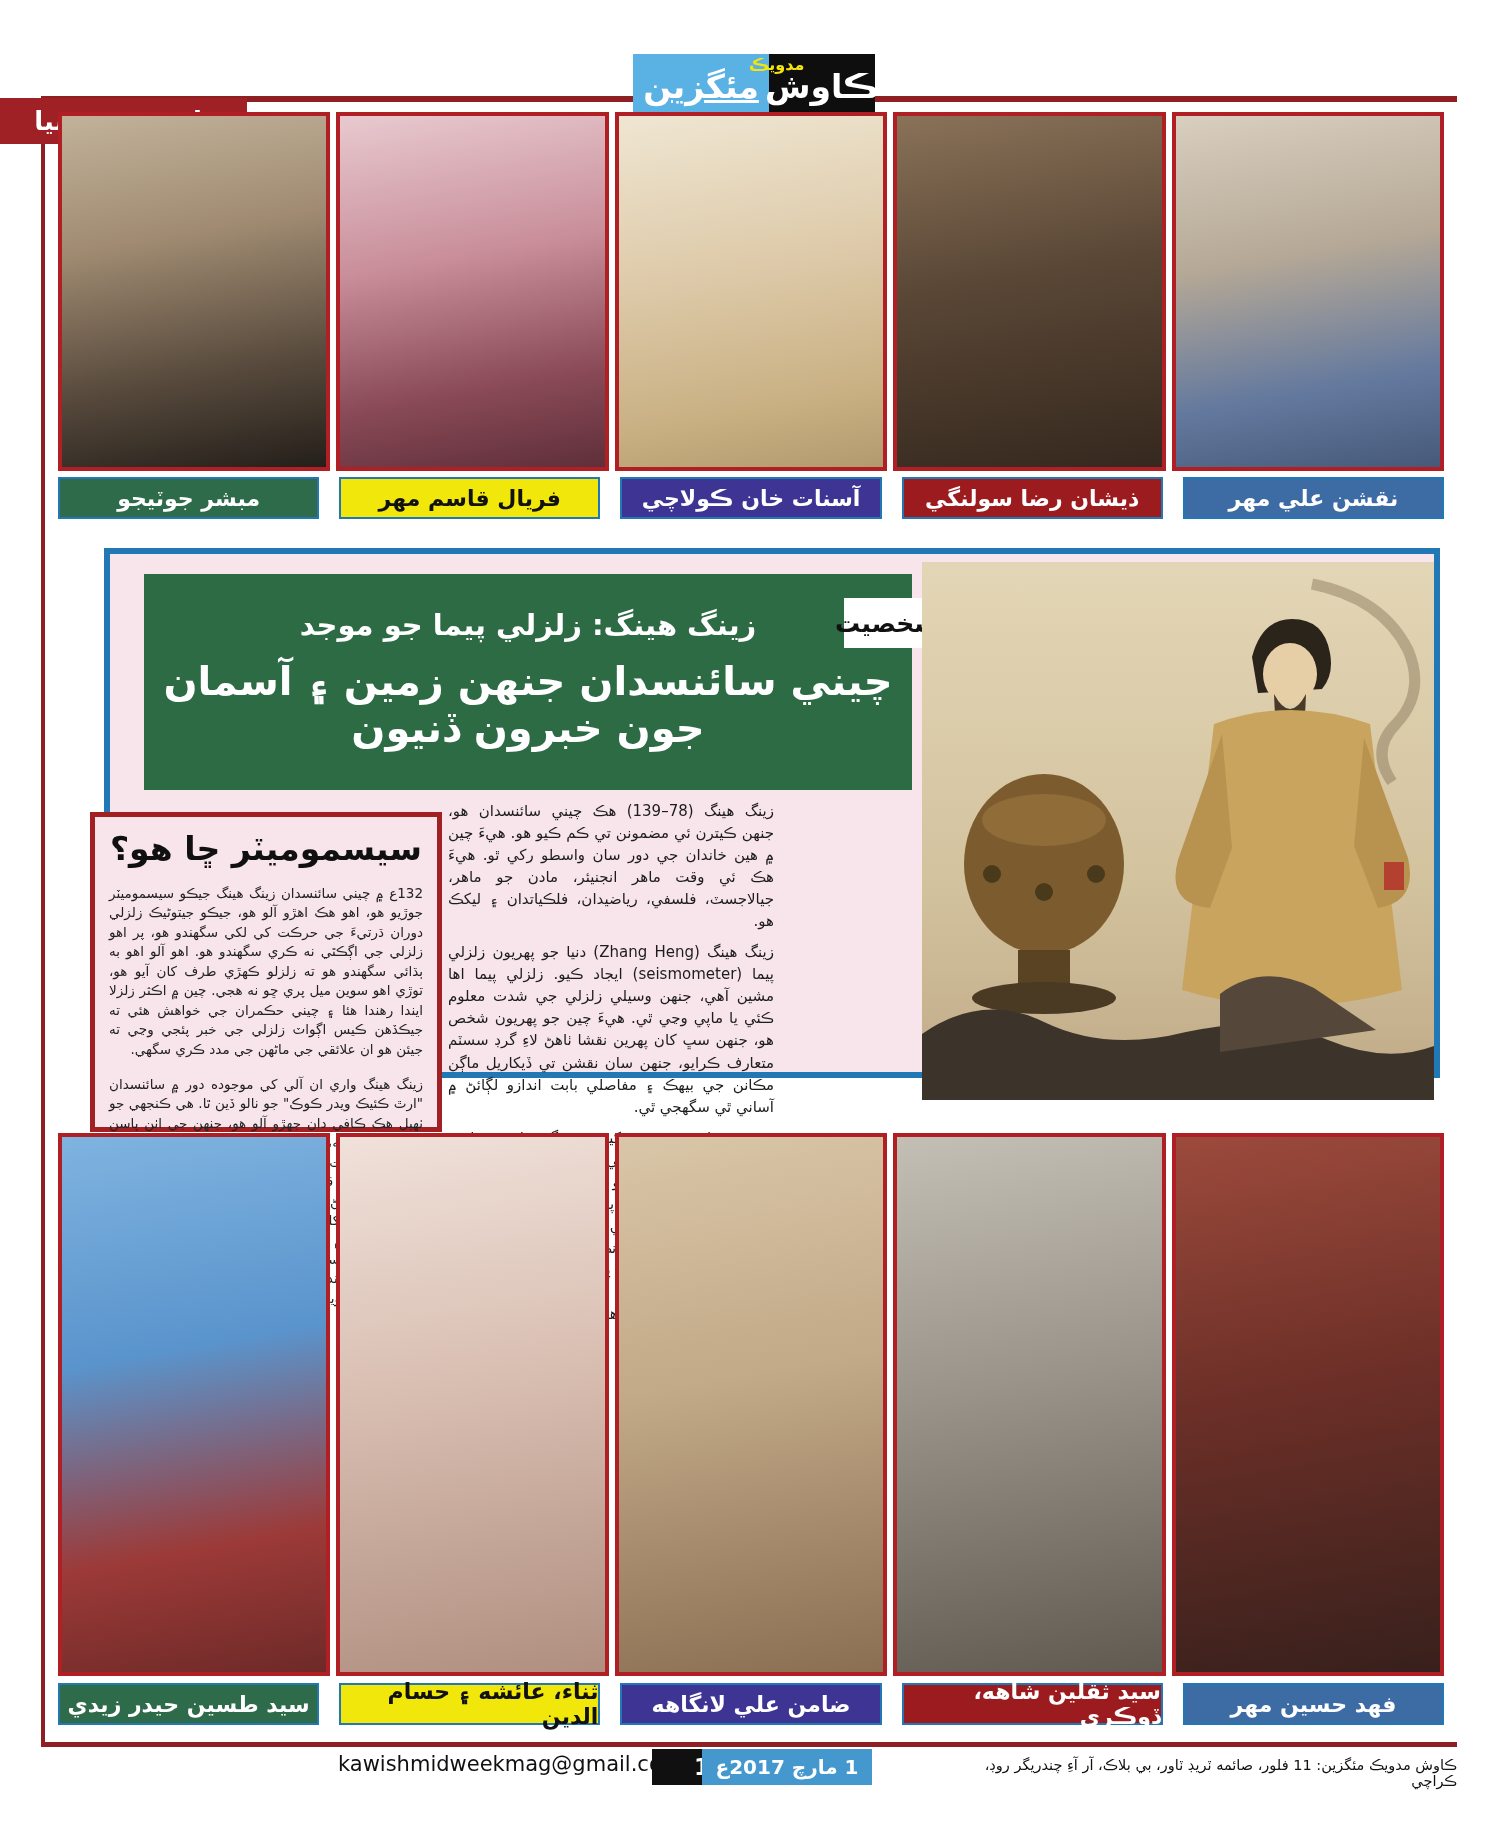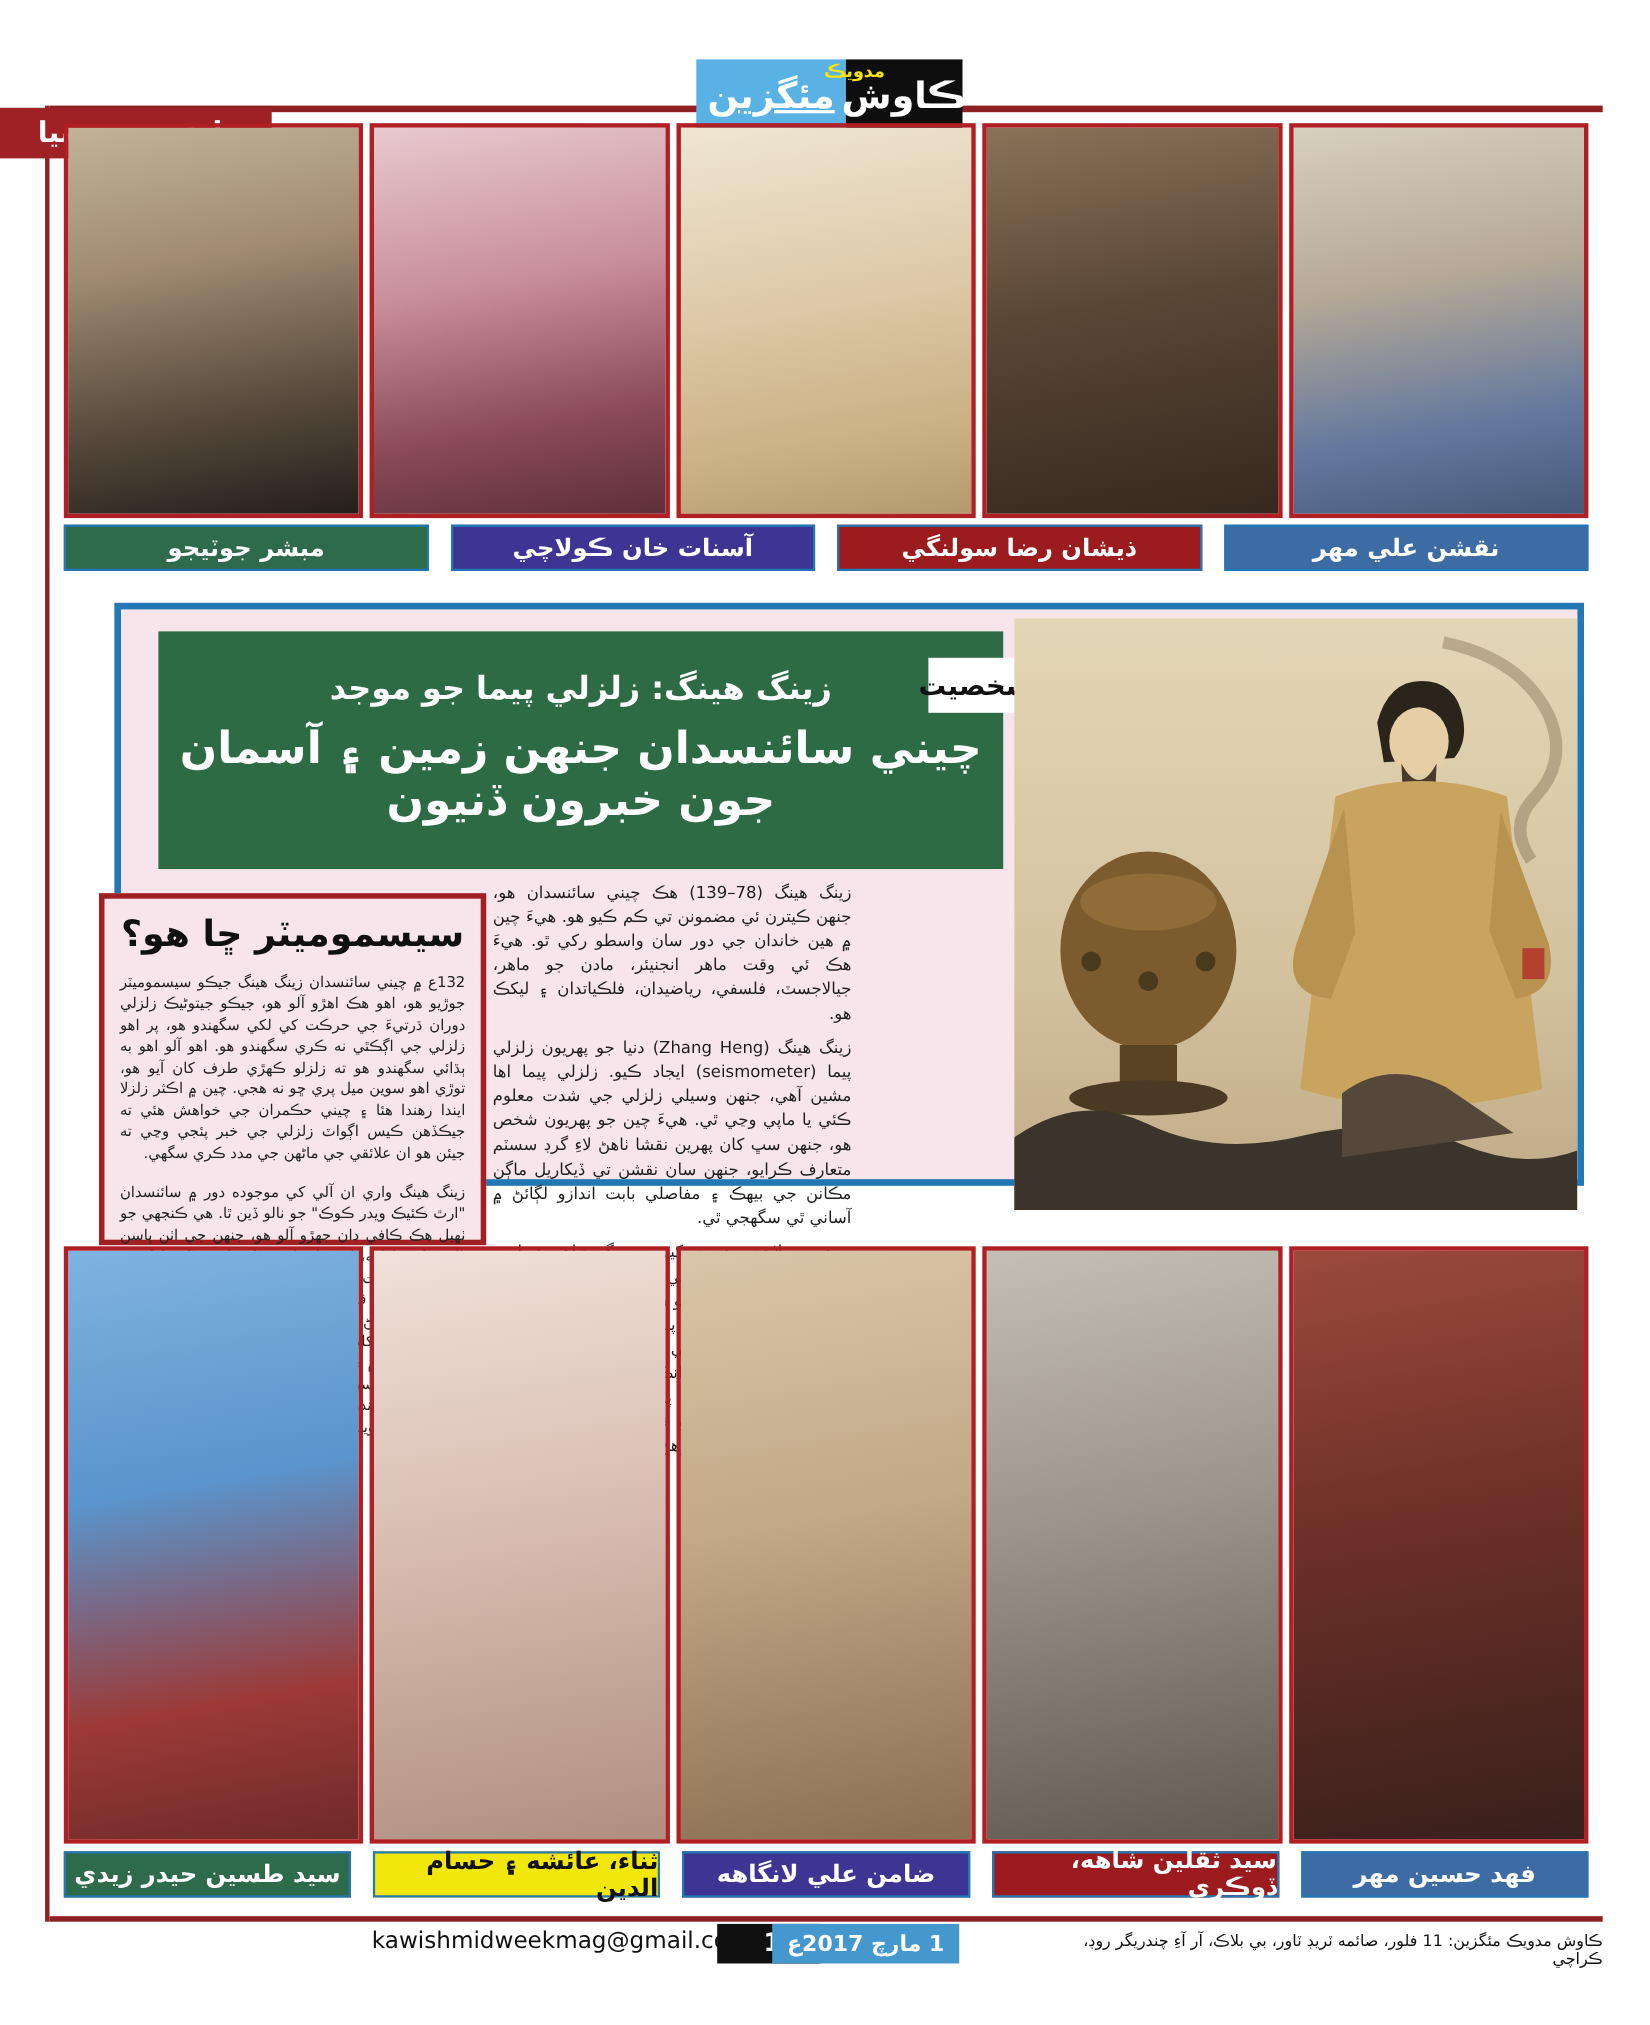--- a/index.html
+++ b/index.html
@@ -67,20 +67,21 @@
 
   <div class="abs photo-row" style="top:112px;height:359px;">
     <div class="photo" style="background: linear-gradient(170deg, rgb(194, 178, 154) 0%, rgb(160, 139, 114) 35%, rgb(90, 76, 62) 70%, rgb(36, 31, 26) 100%);"></div>
     <div class="photo" style="background: linear-gradient(170deg, rgb(232, 201, 207) 0%, rgb(201, 143, 155) 40%, rgb(138, 74, 87) 75%, rgb(94, 47, 58) 100%);"></div>
     <div class="photo" style="background: linear-gradient(170deg, rgb(239, 230, 210) 0%, rgb(221, 201, 168) 45%, rgb(201, 176, 131) 80%, rgb(179, 154, 110) 100%);"></div>
     <div class="photo" style="background: linear-gradient(170deg, rgb(138, 114, 88) 0%, rgb(90, 71, 54) 45%, rgb(53, 40, 30) 100%);"></div>
     <div class="photo" style="background: linear-gradient(170deg, rgb(217, 207, 191) 0%, rgb(181, 168, 150) 40%, rgb(100, 121, 158) 75%, rgb(70, 89, 122) 100%);"></div>
   </div>
   <div class="abs bar-row" style="top:477px;height:42px;">
     <div class="bar rtl" style="background: rgb(46, 107, 74); color: rgb(255, 255, 255);">مبشر جوٽيجو</div>
+    <div class="bar rtl" style="background: rgb(242, 231, 11); color: rgb(17, 17, 17);">فريال قاسم مهر</div>
     <div class="bar rtl" style="background: rgb(61, 52, 148); color: rgb(255, 255, 255);">آسنات خان ڪولاچي</div>
     <div class="bar rtl" style="background: rgb(156, 27, 30); color: rgb(255, 255, 255);">ذيشان رضا سولنگي</div>
     <div class="bar rtl" style="background: rgb(61, 107, 164); color: rgb(255, 255, 255);">نقشن علي مهر</div>
   </div>
 
   <div class="abs panel">
 
     <div class="abs greenbox">
       <div class="kicker rtl">زينگ هينگ: زلزلي پيما جو موجد</div>
       <div class="headline rtl">چيني سائنسدان جنهن زمين ۽ آسمان جون خبرون ڏنيون</div>

